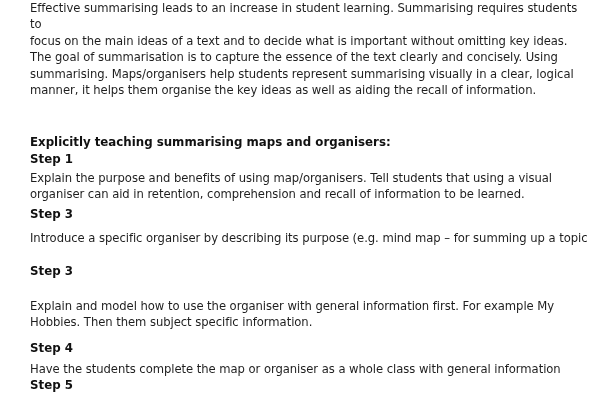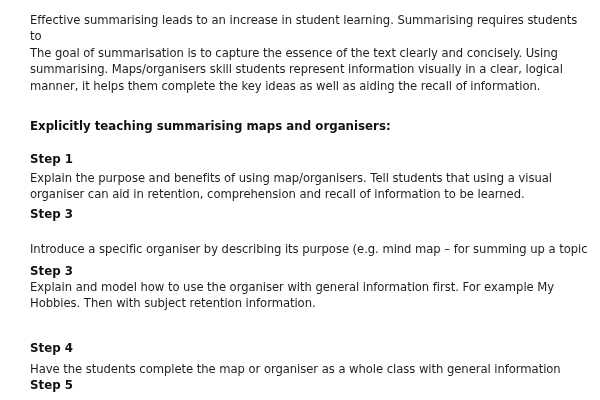--- a/index.html
+++ b/index.html
@@ -45,44 +45,45 @@
     margin: 0;
     line-height: 16px;
     color: #111;
   }
 </style>
 </head>
 <body>
 
 <div class="cropped-heading">&nbsp;</div>
 
-<div class="para" style="top:12px;">
+<div class="para" style="top:0;">
   <div>Effective summarising leads to an increase in student learning. Summarising requires students to</div>
+  <div>focus on the main ideas of a text and to decide what is important without omitting key ideas.</div>
   <div>The goal of summarisation is to capture the essence of the text clearly and concisely. Using</div>
-  <div>summarising. Maps/organisers skill students represent information visually in a clear, logical</div>
-  <div>manner, it helps them complete the key ideas as well as aiding the recall of information.</div>
+  <div>summarising. Maps/organisers help students represent summarising visually in a clear, logical</div>
+  <div>manner, it helps them organise the key ideas as well as aiding the recall of information.</div>
 </div>
 
-<div class="heading" style="top:118px;">Explicitly teaching summarising maps and organisers:</div>
+<div class="heading" style="top:134px;">Explicitly teaching summarising maps and organisers:</div>
 
 <div class="heading" style="top:151px;">Step 1</div>
 <div class="para" style="top:170px;">
   <div>Explain the purpose and benefits of using map/organisers. Tell students that using a visual</div>
   <div>organiser can aid in retention, comprehension and recall of information to be learned.</div>
 </div>
 
 <div class="heading" style="top:206px;">Step 3</div>
-<div class="para" style="top:230px;margin-top:11px;">
+<div class="para" style="top:230px;">
   <div>Introduce a specific organiser by describing its purpose (e.g. mind map – for summing up a topic</div>
 </div>
 
 <div class="heading" style="top:263px;text-align:right;">Step 3</div>
-<div class="para" style="top:279px;">
+<div class="para" style="top:298px;">
   <div>Explain and model how to use the organiser with general information first. For example My</div>
-  <div>Hobbies. Then with subject retention information.</div>
+  <div>Hobbies. Then them subject specific information.</div>
 </div>
 
 <div class="heading" style="top:320px;margin-top:20px;">Step 4</div>
 <div class="para" style="top:361px;">
   <div>Have the students complete the map or organiser as a whole class with general information</div>
 </div>
 
 <div class="heading" style="top:377px;">Step 5</div>
 
 </body></html>

